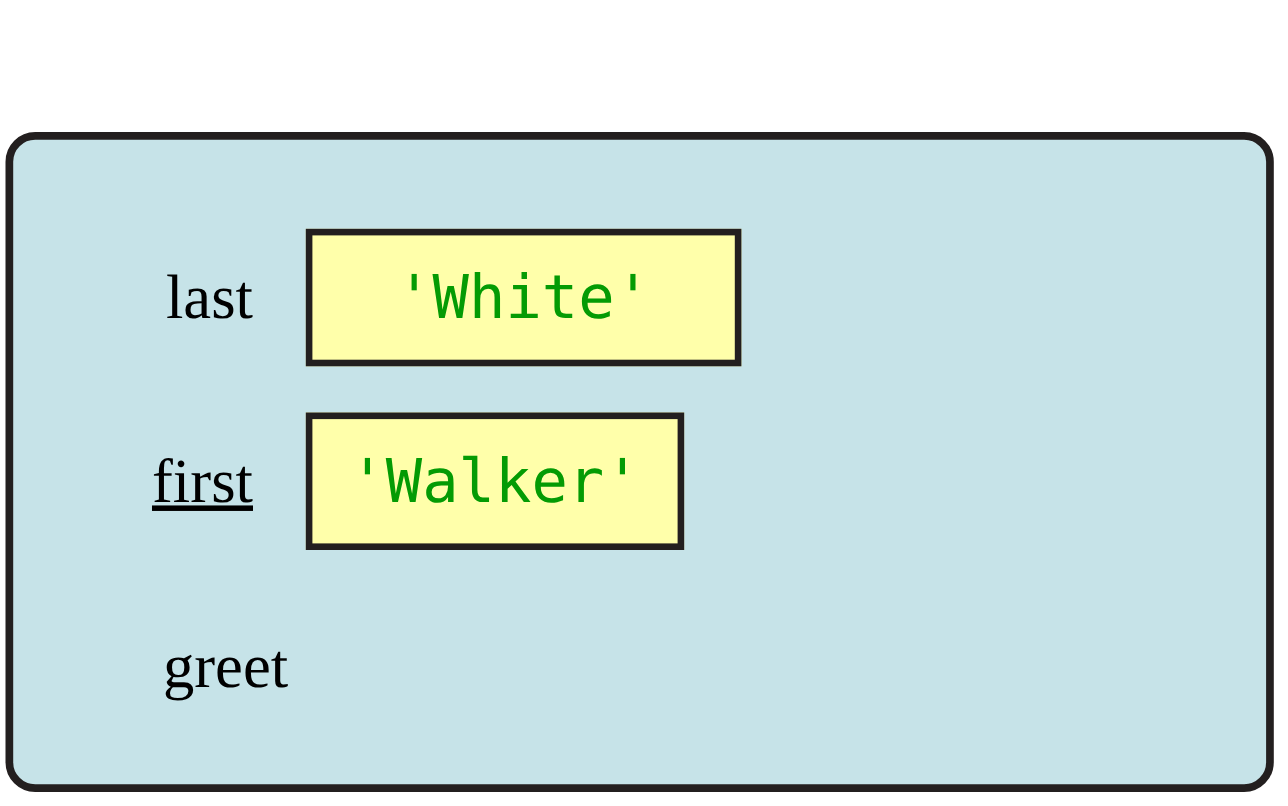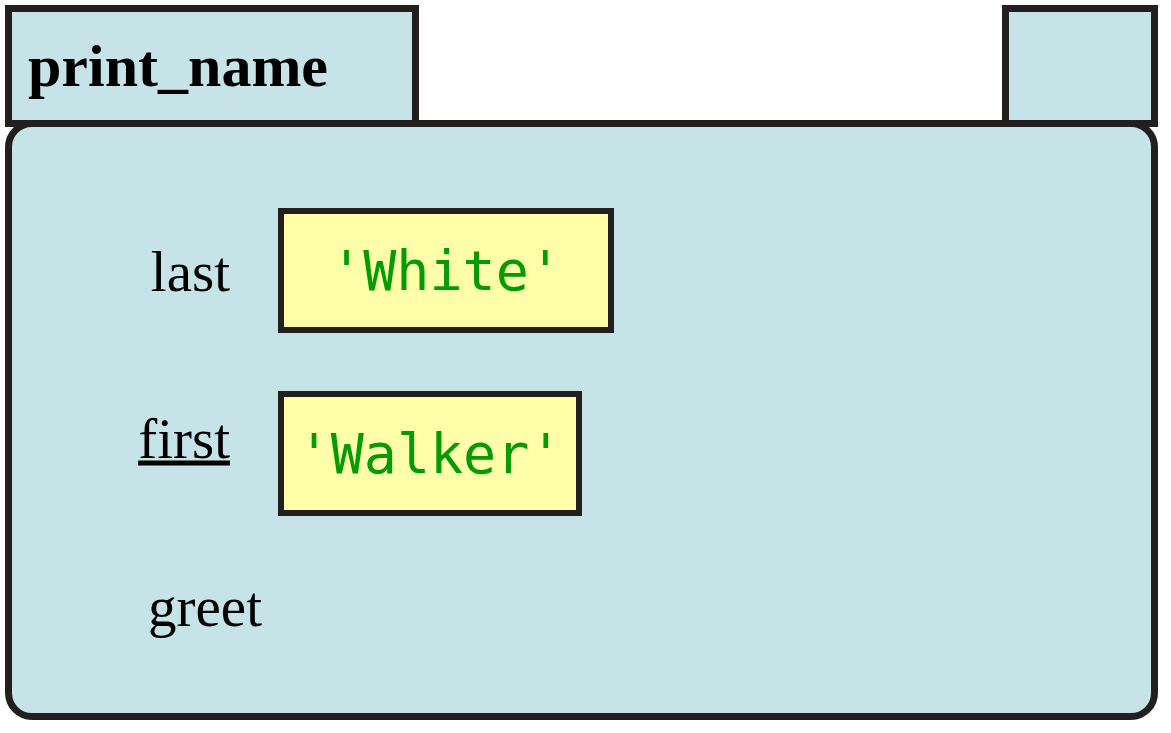--- a/index.html
+++ b/index.html
@@ -153,45 +153,37 @@
 <div id="frame-diagram">
 
   <div class="frame-body" style="background: rgb(198, 227, 232); border-color: rgb(35, 31, 31); border-radius: 27px;">
 
     <div class="var-rows">
 
       <div class="var-row" style="top: 81px; width: 1140px;">
         <div class="var-name-cell" style="width: 218px;">
           <span class="var-name" style="color: rgb(0, 0, 0);">last</span>
         </div>
-        <div class="var-value-box" style="left: 266px; width: 336px; background: rgb(255, 255, 170); border-color: rgb(35, 31, 31);">
+        <div class="var-value-box" style="left: 266px; width: 396px; background: rgb(255, 255, 170); border-color: rgb(35, 31, 31);">
           <span class="var-value-text" style="color: rgb(4, 155, 4);">'White'</span>
         </div>
       </div>
 
       <div class="var-row" style="top: 248px; width: 1140px;">
         <div class="var-name-cell" style="width: 218px;">
           <span class="var-name" style="color: rgb(0, 0, 0); text-decoration: underline;">first</span>
         </div>
-        <div class="var-value-box" style="left: 266px; width: 304px; background: rgb(255, 255, 170); border-color: rgb(35, 31, 31); margin-top: 16px;">
+        <div class="var-value-box" style="left: 266px; width: 344px; background: rgb(255, 255, 170); border-color: rgb(35, 31, 31);">
           <span class="var-value-text" style="color: rgb(4, 155, 4);">'Walker'</span>
         </div>
       </div>
 
       <div class="var-row" style="top: 416px; width: 1140px;">
         <div class="var-name-cell" style="width: 218px; padding-left: 32px;">
           <span class="var-name" style="color: rgb(0, 0, 0);">greet</span>
         </div>
       </div>
 
     </div>
   </div>
 
-  <div class="frame-header">
-    <div class="frame-name-box" style="background: rgb(198, 227, 232); border-color: rgb(35, 31, 31);">
-      <span class="frame-name-label" style="color: rgb(0, 0, 0);">print_name</span>
-    </div>
-    <div class="frame-counter-box" style="background: rgb(198, 227, 232); border-color: rgb(35, 31, 31);">
-      <span class="frame-counter-label" style="color: rgb(0, 0, 0);"></span>
-    </div>
-  </div>
 
 </div>
 
 </body></html>

